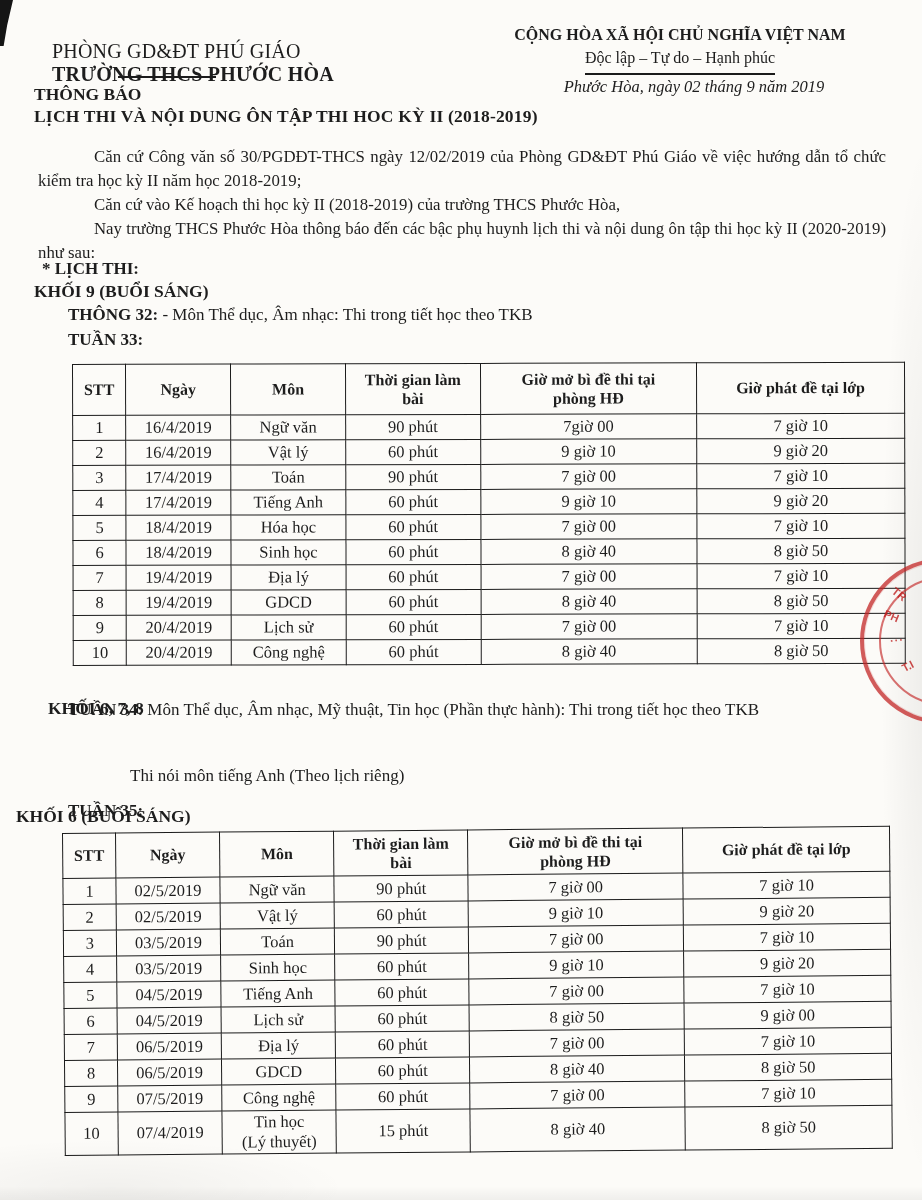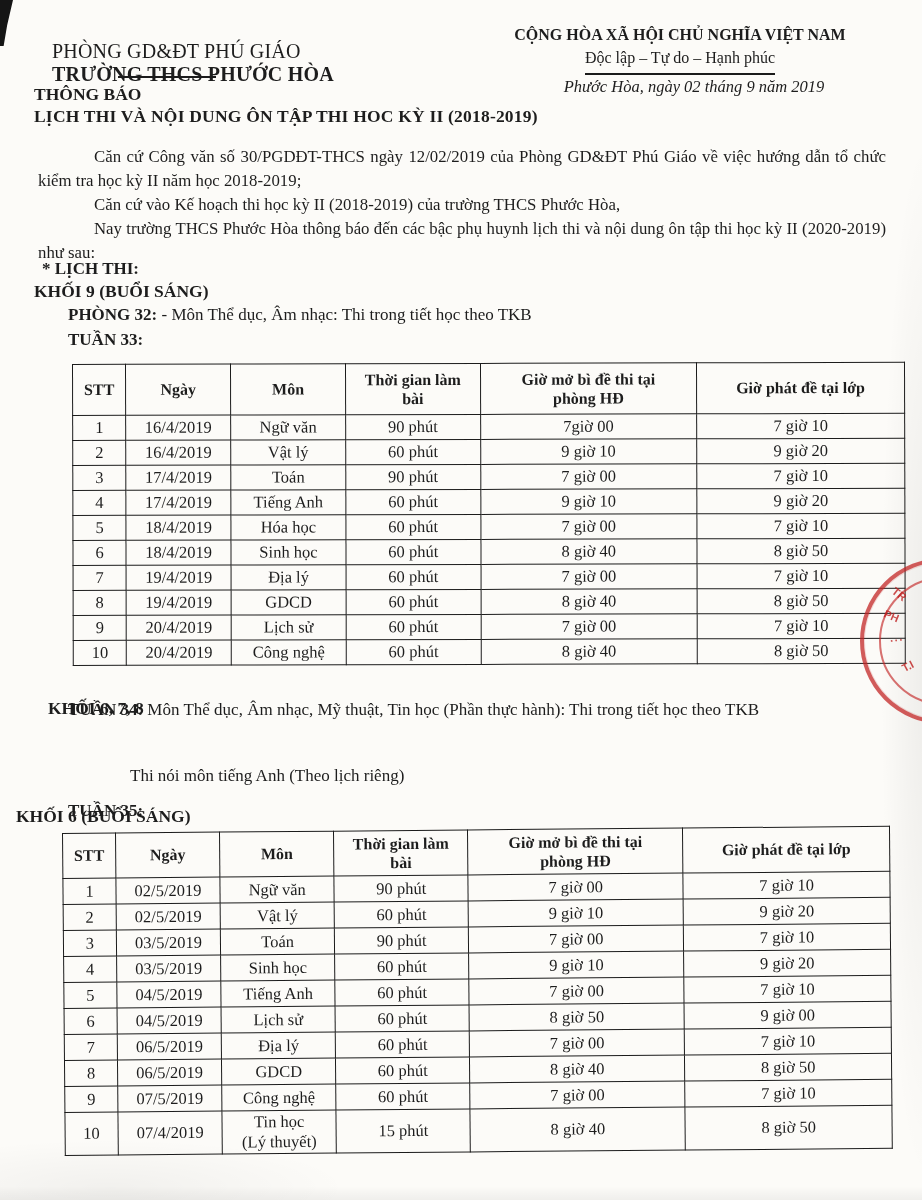--- a/index.html
+++ b/index.html
@@ -102,21 +102,21 @@
     <p>Căn cứ Công văn số 30/PGDĐT-THCS ngày 12/02/2019 của Phòng GD&amp;ĐT Phú Giáo về việc hướng dẫn tổ chức kiểm tra học kỳ II năm học 2018-2019;</p>
     <p>Căn cứ vào Kế hoạch thi học kỳ II (2018-2019) của trường THCS Phước Hòa,</p>
     <p>Nay trường THCS Phước Hòa thông báo đến các bậc phụ huynh lịch thi và nội dung ôn tập thi học kỳ II (2020-2019) như sau:</p>
   </div>
 
   <div id="lichthi" class="abs b">* LỊCH THI:</div>
 
   <div id="khoi9-hd" class="abs center b">KHỐI 9  (BUỔI SÁNG)</div>
 
   <div id="tuan32" class="abs tuan">
-    <span class="lbl">PHÒNG 32:</span><span> - Môn Thể dục, Âm nhạc: Thi trong tiết học theo TKB</span>
+    <span class="lbl">THÔNG 32:</span><span> - Môn Thể dục, Âm nhạc: Thi trong tiết học theo TKB</span>
   </div>
   <div id="tuan33" class="abs tuan">
     <span class="lbl">TUẦN 33:</span>
   </div>
 
   <table id="table1" class="abs">
     <colgroup>
         <col class="c1">
         <col class="c2">
         <col class="c3">

